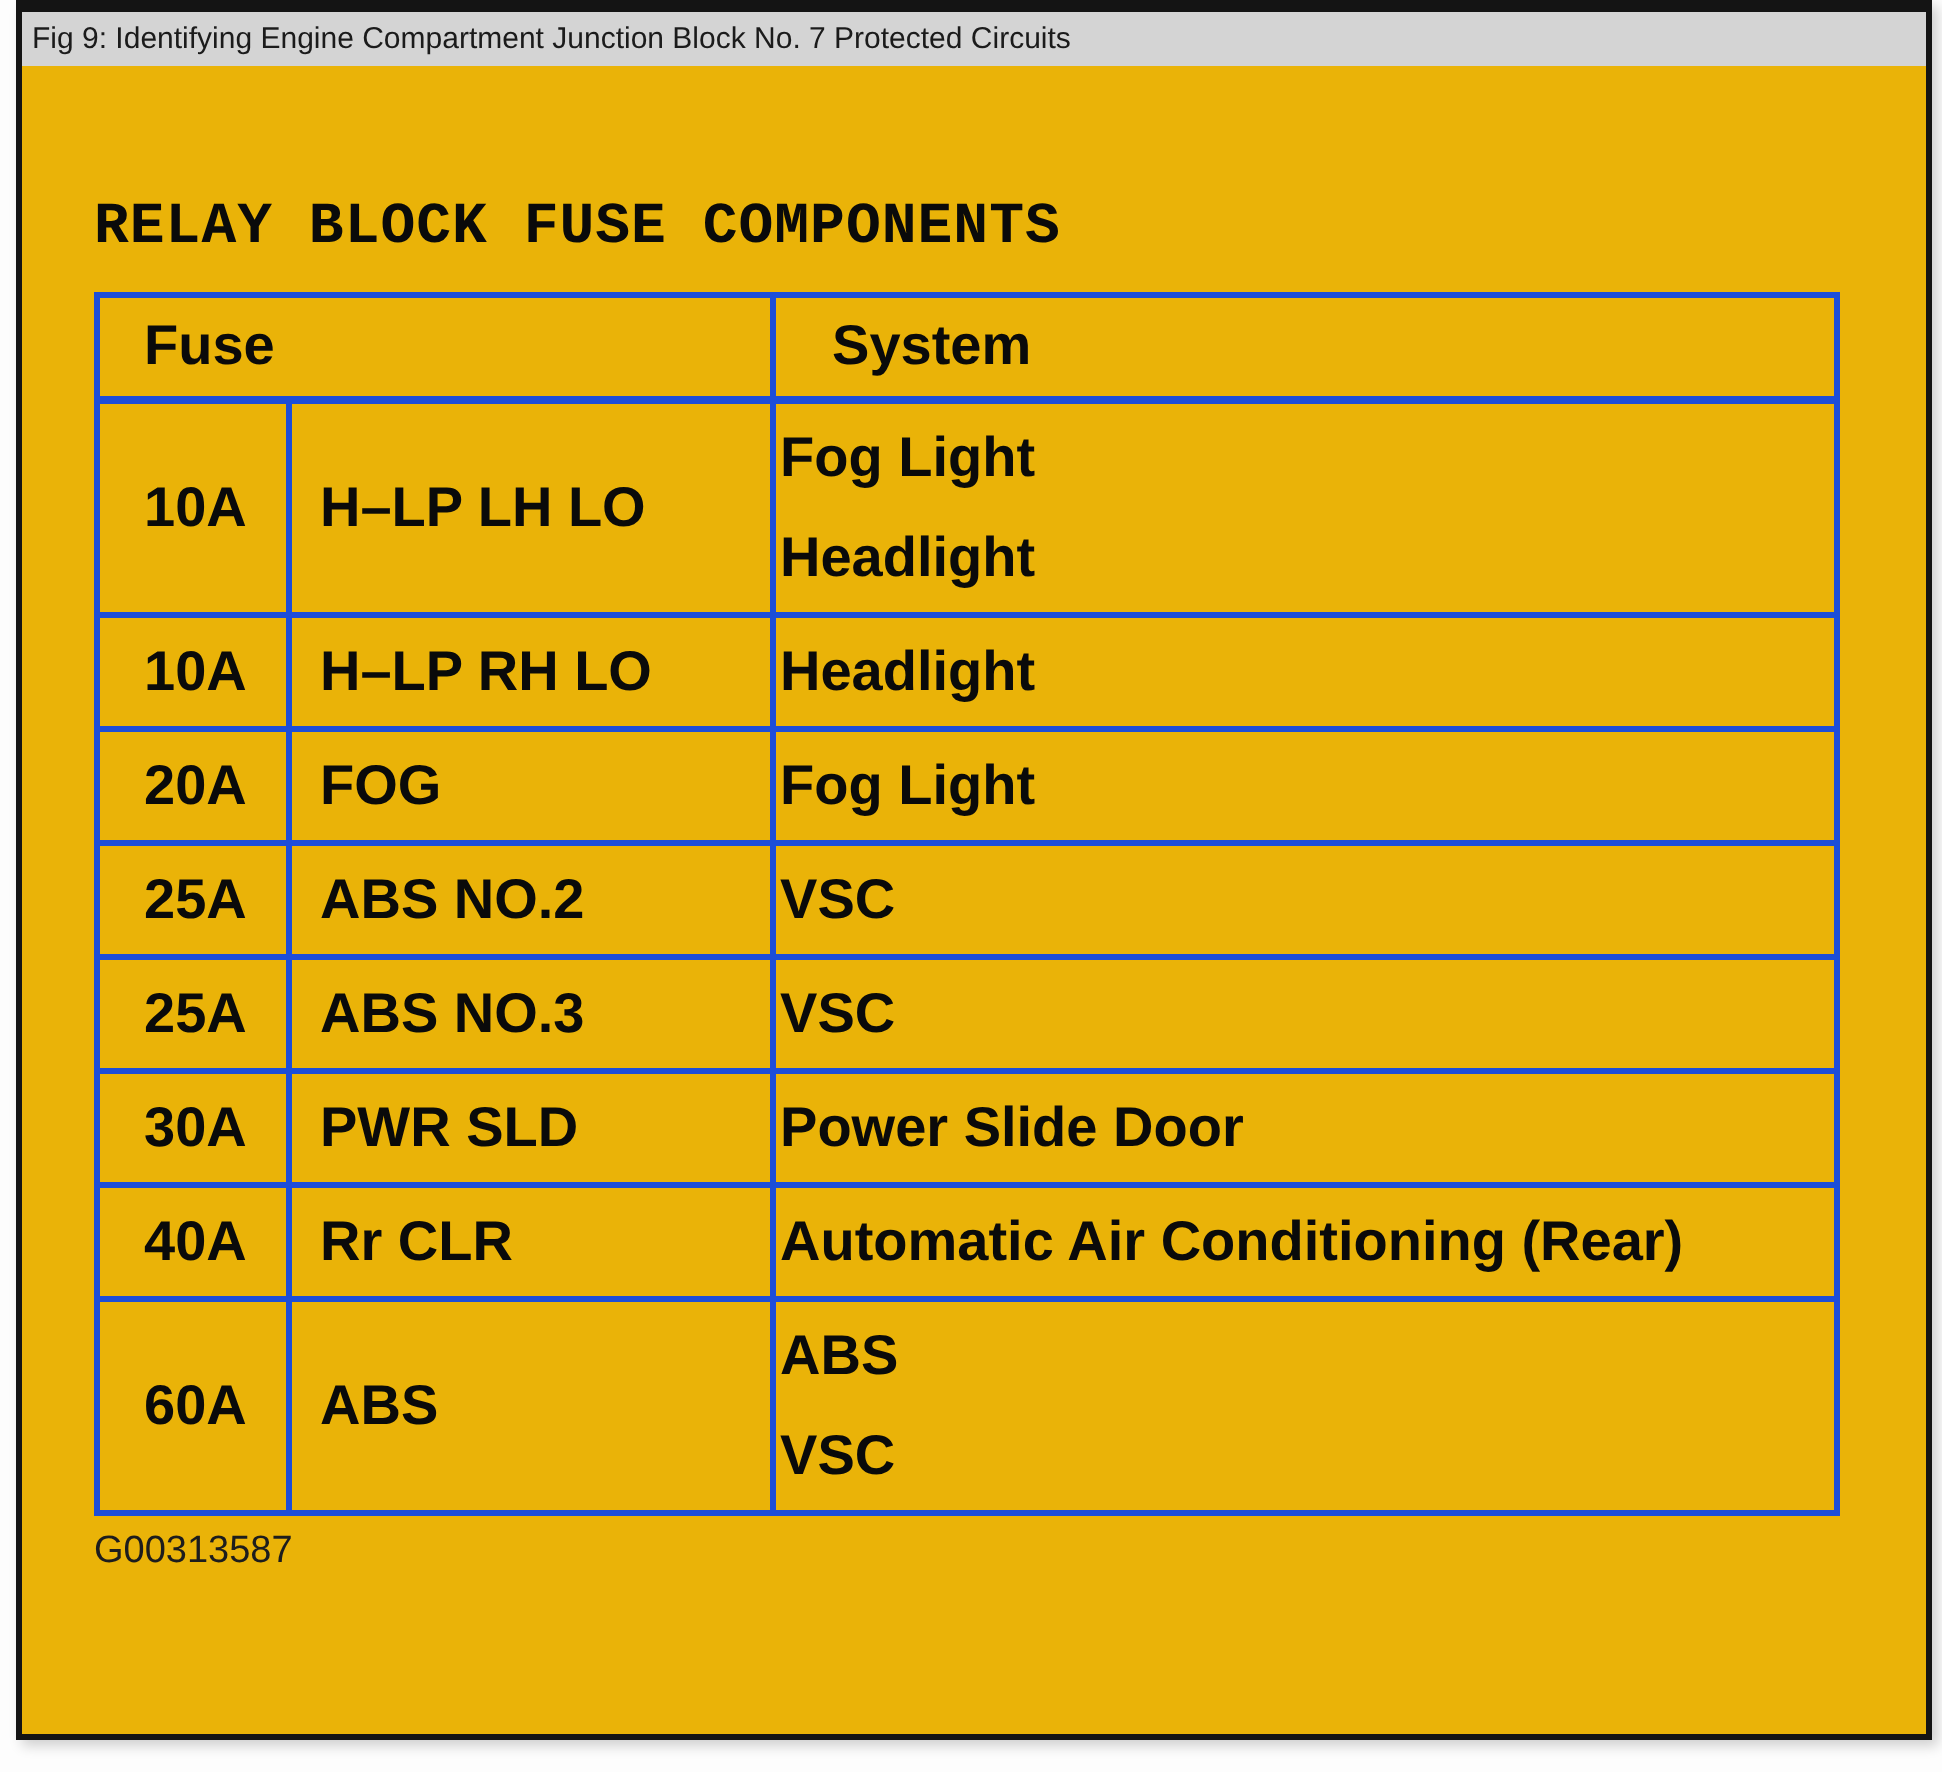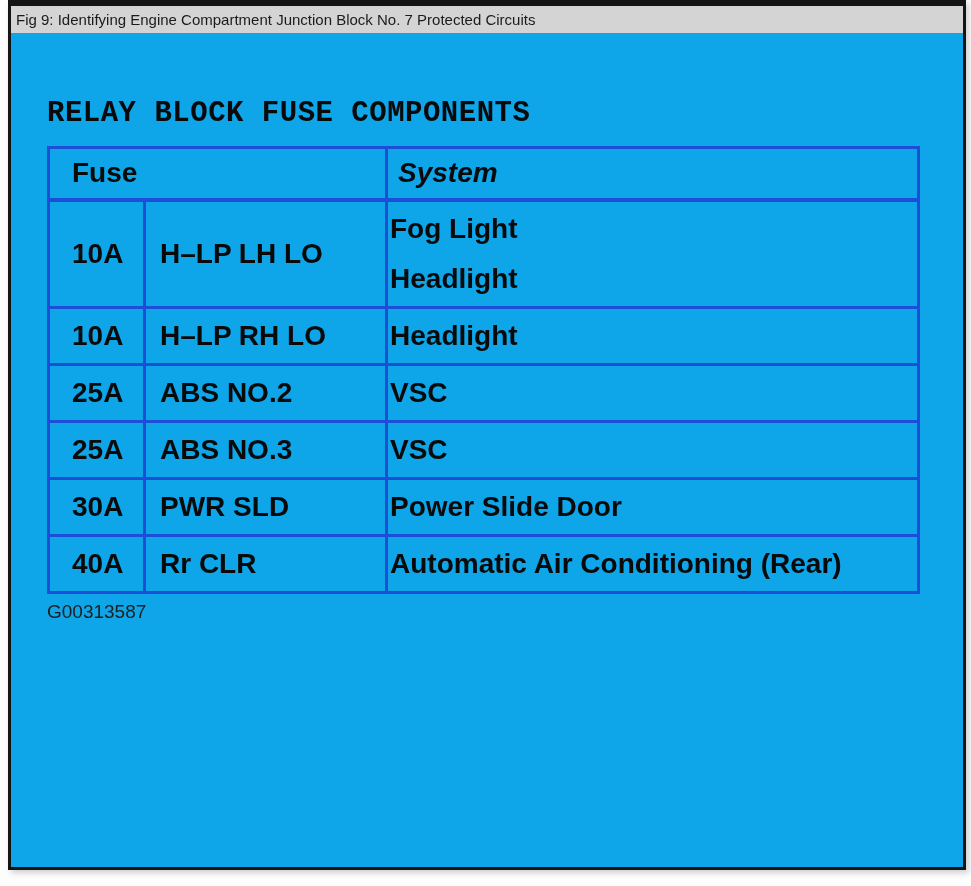--- a/index.html
+++ b/index.html
@@ -6,21 +6,21 @@
   html, body {
     width: 971px; height: 886px;
     background: #fdfdfd;
     font-family: "Liberation Sans", sans-serif;
     overflow: hidden;
   }
   .figure-panel {
     position: absolute;
     left: 8px; top: 0;
     width: 958px; height: 870px;
-    background: #0ea5e9;
+    background: #eab308;
     border: 3px solid #141414;
     border-top-width: 6px;
     box-shadow: 3px 3px 6px rgba(0,0,0,0.18);
   }
   .caption-bar {
     height: 27px;
     background: #d4d4d4;
     display: flex;
     align-items: center;
     padding-left: 5px;
@@ -52,21 +52,21 @@
     border: 3px solid #1d4ed8;
     color: #0a0a0a;
     font-size: 28px;
     font-weight: bold;
     vertical-align: middle;
   }
   .fuse-table tr.header-row td { border-bottom-width: 4px; }
   .col-amps  { width: 96px; }
   .col-name  { width: 242px; }
   .header-fuse { height: 52px; padding-left: 22px; }
-  .header-system { padding-left: 10px; font-style: italic; }
+  .header-system { padding-left: 28px; }
   .cell-amps { padding-left: 22px; }
   .cell-name { padding-left: 14px; }
   .cell-system { padding: 2px 2px 2px 2px; }
   .sys-line {
     height: 50px;
     display: flex;
     align-items: center;
   }
   .figure-id {
     margin: 7px 0 0 36px;
@@ -105,20 +105,27 @@
             </td>
   </tr>
           <tr>
     <td class="cell-amps">10A</td>
     <td class="cell-name">H–LP RH LO</td>
     <td class="cell-system">
               <div class="sys-line">Headlight</div>
             </td>
   </tr>
           <tr>
+    <td class="cell-amps">20A</td>
+    <td class="cell-name">FOG</td>
+    <td class="cell-system">
+              <div class="sys-line">Fog Light</div>
+            </td>
+  </tr>
+          <tr>
     <td class="cell-amps">25A</td>
     <td class="cell-name">ABS NO.2</td>
     <td class="cell-system">
               <div class="sys-line">VSC</div>
             </td>
   </tr>
           <tr>
     <td class="cell-amps">25A</td>
     <td class="cell-name">ABS NO.3</td>
     <td class="cell-system">
@@ -132,19 +139,27 @@
               <div class="sys-line">Power Slide Door</div>
             </td>
   </tr>
           <tr>
     <td class="cell-amps">40A</td>
     <td class="cell-name">Rr CLR</td>
     <td class="cell-system">
               <div class="sys-line">Automatic Air Conditioning (Rear)</div>
             </td>
   </tr>
+          <tr>
+    <td class="cell-amps">60A</td>
+    <td class="cell-name">ABS</td>
+    <td class="cell-system">
+              <div class="sys-line">ABS</div>
+              <div class="sys-line">VSC</div>
+            </td>
+  </tr>
         </tbody>
     </table>
 
     <div class="figure-id">G00313587</div>
 
   </div>
 </div>
 
 </body></html>

